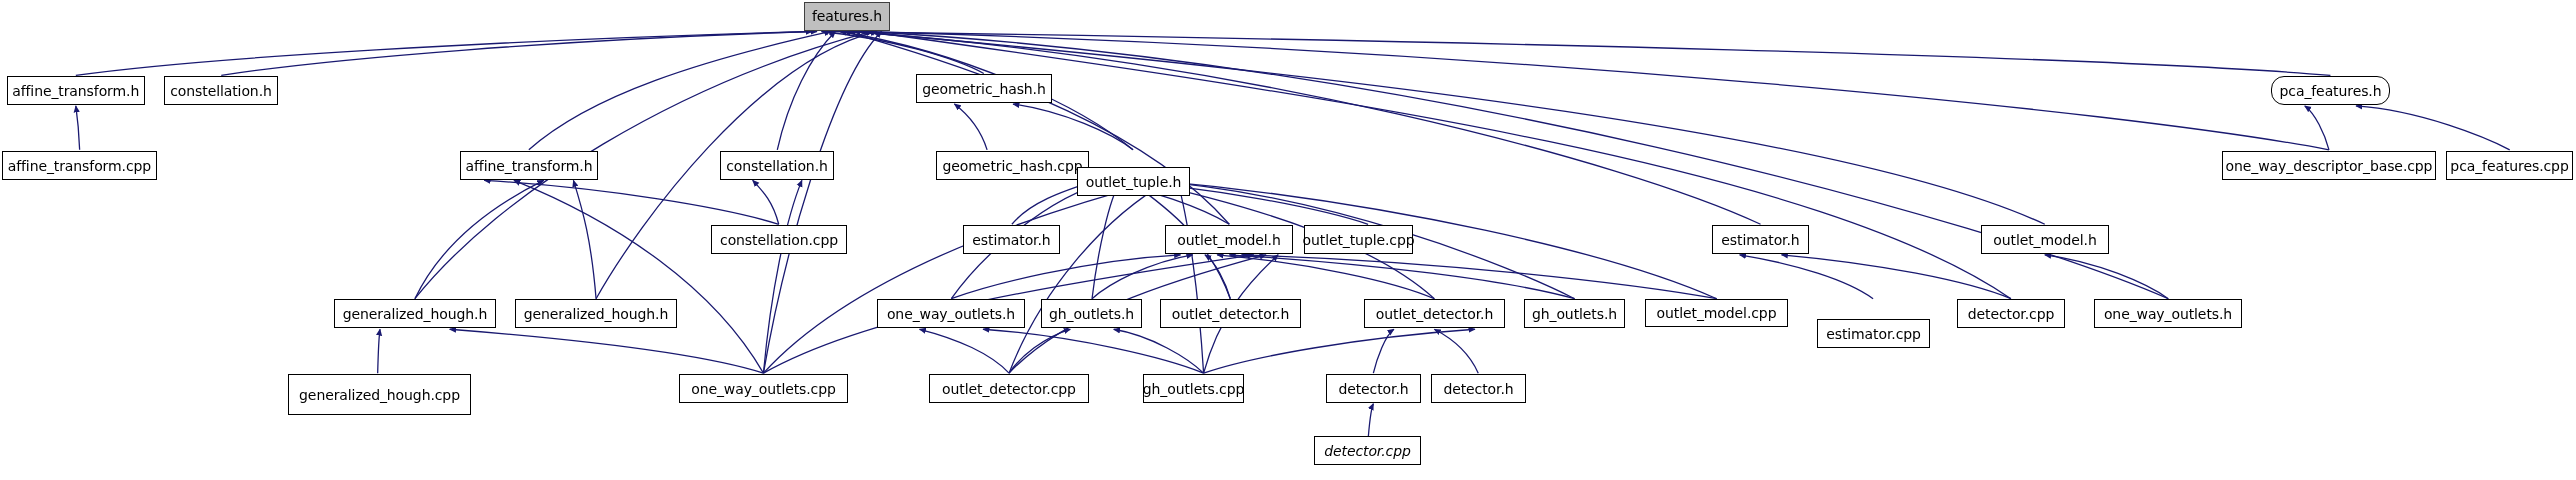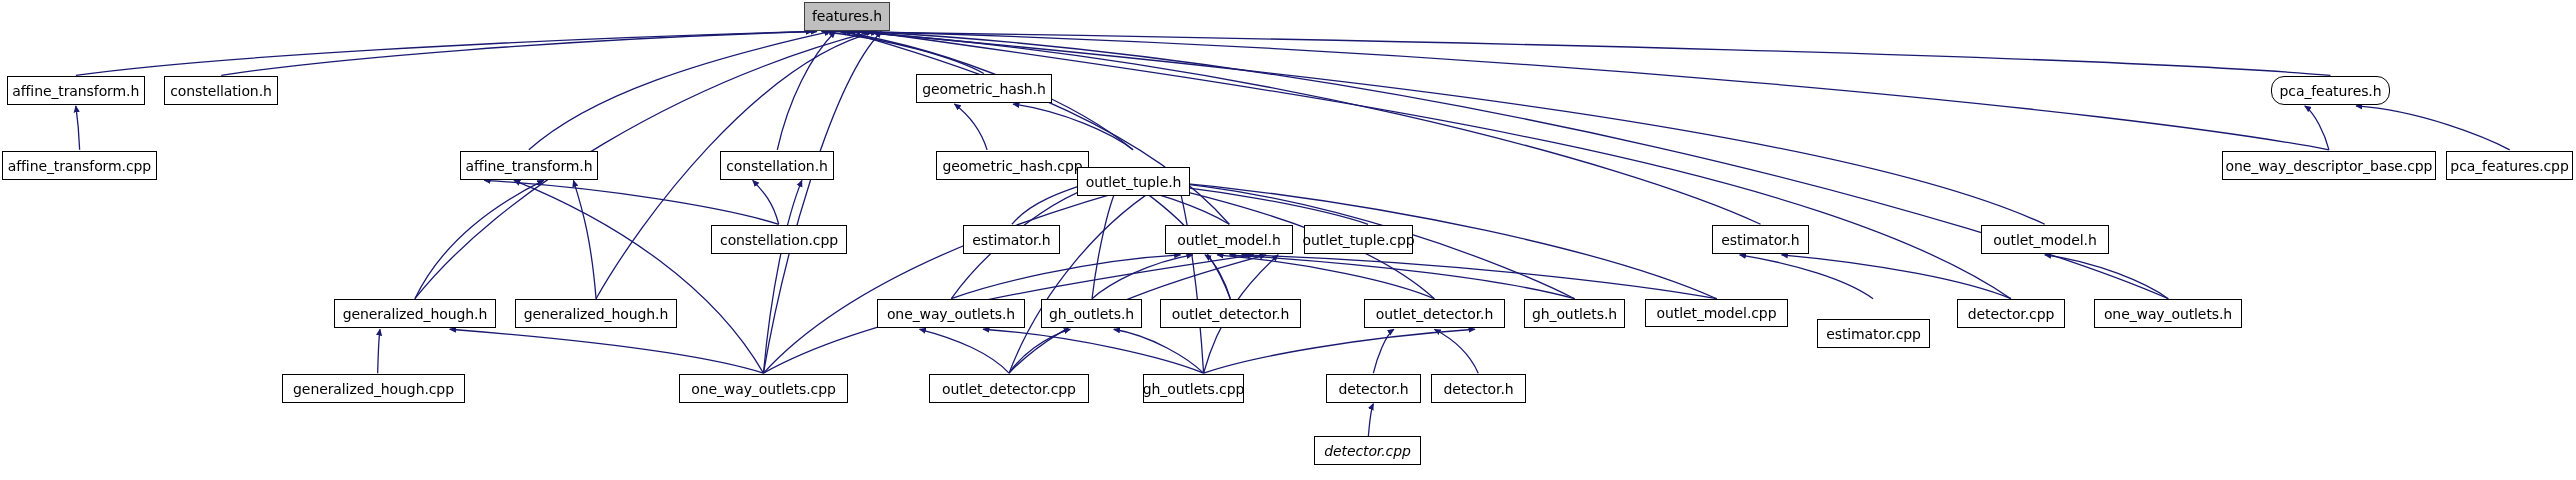--- a/index.html
+++ b/index.html
@@ -203,21 +203,21 @@
     </div>
     <div class="node" style="left: 1817px; top: 299px; width: 113px; height: 29px; margin-top: 20px;">
       <span class="node-label">estimator.cpp</span>
     </div>
     <div class="node" style="left: 1957px; top: 299px; width: 108px; height: 29px;">
       <span class="node-label">detector.cpp</span>
     </div>
     <div class="node" style="left: 2094px; top: 299px; width: 148px; height: 29px;">
       <span class="node-label">one_way_outlets.h</span>
     </div>
-    <div class="node" style="left: 282px; top: 374px; width: 183px; height: 29px;">
+    <div class="node" style="left: 288px; top: 374px; width: 183px; height: 41px;">
       <span class="node-label">generalized_hough.cpp</span>
     </div>
     <div class="node" style="left: 679px; top: 374px; width: 169px; height: 29px;">
       <span class="node-label">one_way_outlets.cpp</span>
     </div>
     <div class="node" style="left: 929px; top: 374px; width: 160px; height: 29px;">
       <span class="node-label">outlet_detector.cpp</span>
     </div>
     <div class="node" style="left: 1143px; top: 374px; width: 101px; height: 29px;">
       <span class="node-label">gh_outlets.cpp</span>

